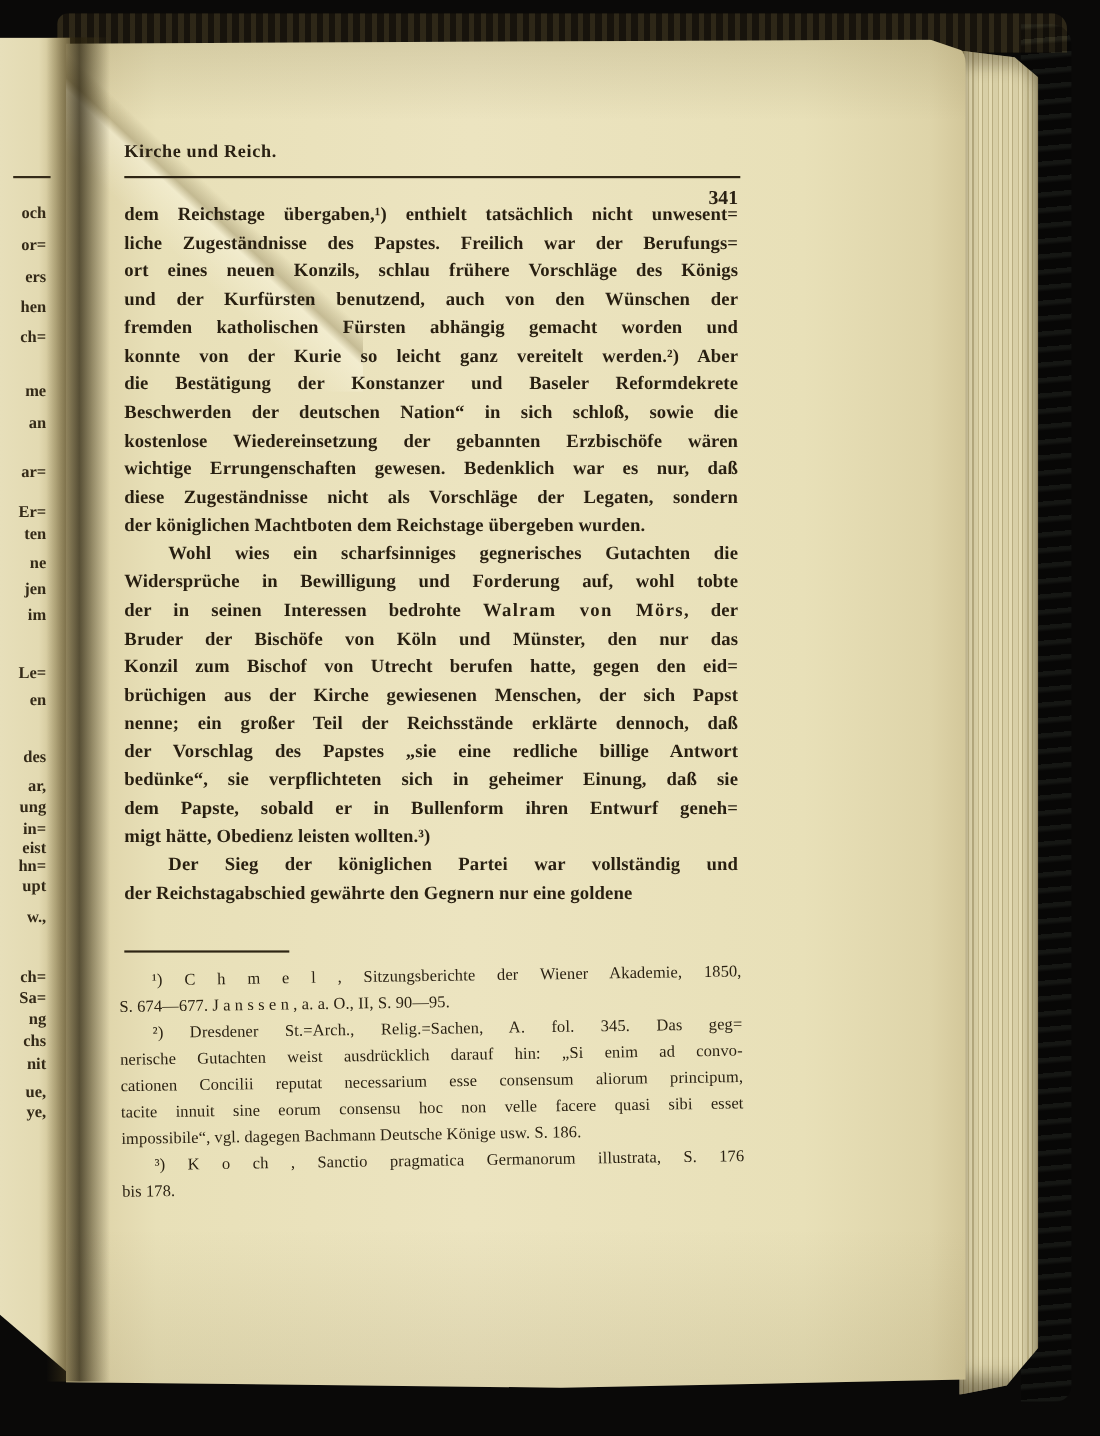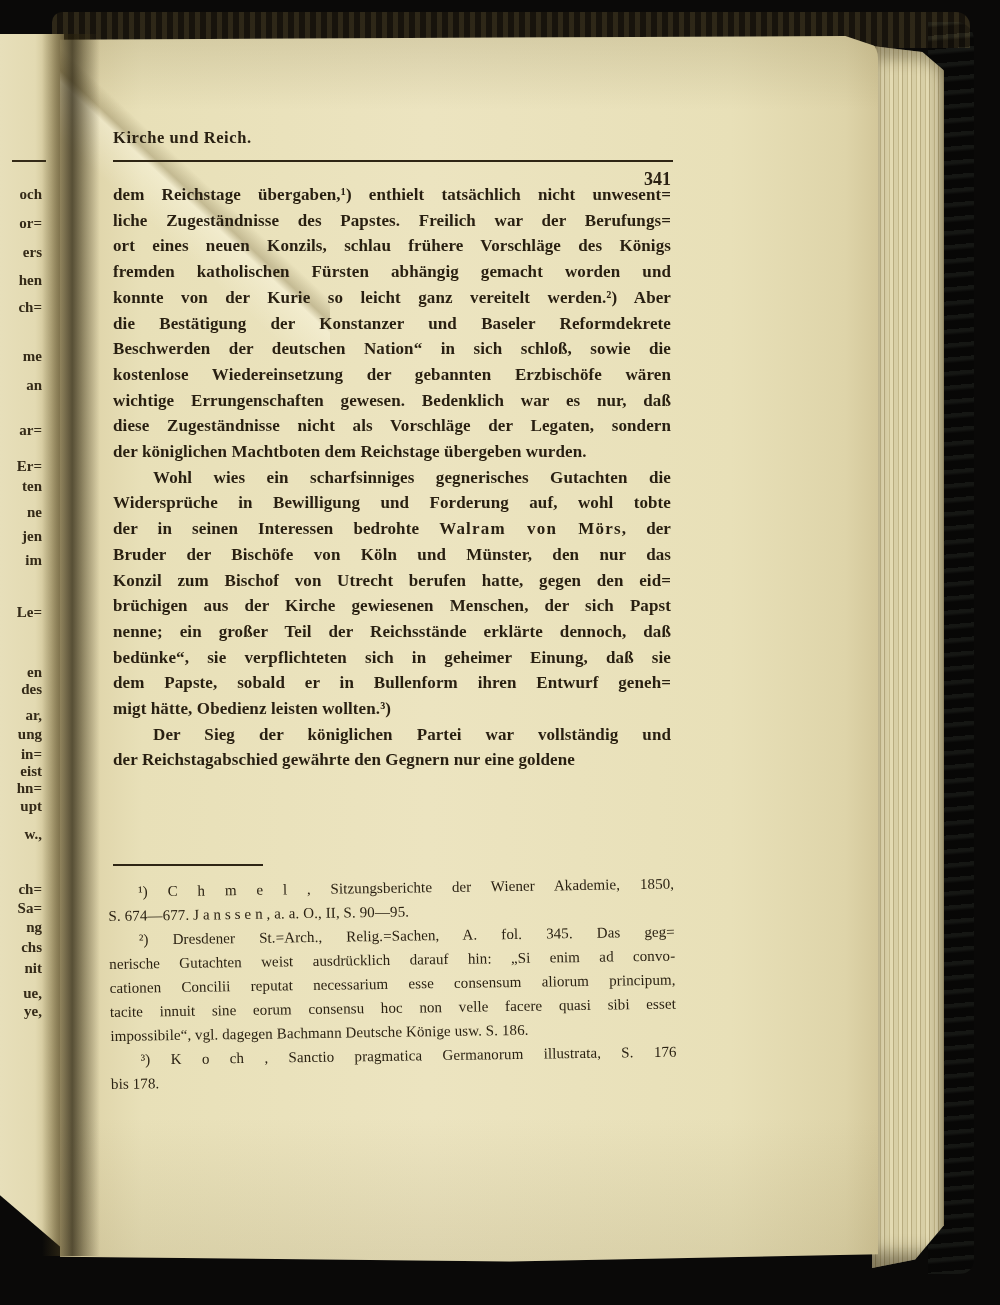--- a/index.html
+++ b/index.html
@@ -91,21 +91,21 @@
       <div class="frag" style="top: 265px;">ch=</div>
       <div class="frag" style="top: 314px;">me</div>
       <div class="frag" style="top: 343px;">an</div>
       <div class="frag" style="top: 368px; margin-top: 20px;">ar=</div>
       <div class="frag" style="top: 424px;">Er=</div>
       <div class="frag" style="top: 444px;">ten</div>
       <div class="frag" style="top: 470px;">ne</div>
       <div class="frag" style="top: 494px;">jen</div>
       <div class="frag" style="top: 518px;">im</div>
       <div class="frag" style="top: 570px;">Le=</div>
-      <div class="frag" style="top: 630px; text-align: right;">en</div>
+      <div class="frag" style="top: 595px; text-align: right;">en</div>
       <div class="frag" style="top: 647px;">des</div>
       <div class="frag" style="top: 673px;">ar,</div>
       <div class="frag" style="top: 692px;">ung</div>
       <div class="frag" style="top: 712px;">in=</div>
       <div class="frag" style="top: 729px;">eist</div>
       <div class="frag" style="top: 746px;">hn=</div>
       <div class="frag" style="top: 764px;">upt</div>
       <div class="frag" style="top: 792px;">w.,</div>
       <div class="frag" style="top: 847px;">ch=</div>
       <div class="frag" style="top: 866px;">Sa=</div>
@@ -122,37 +122,39 @@
 
     <div class="runhead">Kirche und Reich.</div>
     <div class="pagenum">341</div>
     <div class="headrule"></div>
 
     <div class="body-text" id="body-text">
         <div class="para">
           <div class="line">dem Reichstage übergaben,¹) enthielt tatsächlich nicht unwesent=</div>
           <div class="line">liche Zugeständnisse des Papstes. Freilich war der Berufungs=</div>
           <div class="line">ort eines neuen Konzils, schlau frühere Vorschläge des Königs</div>
+          <div class="line">und der Kurfürsten benutzend, auch von den Wünschen der</div>
           <div class="line">fremden katholischen Fürsten abhängig gemacht worden und</div>
           <div class="line">konnte von der Kurie so leicht ganz vereitelt werden.²) Aber</div>
           <div class="line">die Bestätigung der Konstanzer und Baseler Reformdekrete</div>
           <div class="line">Beschwerden der deutschen Nation“ in sich schloß, sowie die</div>
           <div class="line">kostenlose Wiedereinsetzung der gebannten Erzbischöfe wären</div>
           <div class="line">wichtige Errungenschaften gewesen. Bedenklich war es nur, daß</div>
           <div class="line">diese Zugeständnisse nicht als Vorschläge der Legaten, sondern</div>
           <div class="line last">der königlichen Machtboten dem Reichstage übergeben wurden.</div>
         </div>
         <div class="para indented">
           <div class="line">Wohl wies ein scharfsinniges gegnerisches Gutachten die</div>
           <div class="line">Widersprüche in Bewilligung und Forderung auf, wohl tobte</div>
           <div class="line">der in seinen Interessen bedrohte <b>Walram von Mörs</b>, der</div>
           <div class="line">Bruder der Bischöfe von Köln und Münster, den nur das</div>
           <div class="line">Konzil zum Bischof von Utrecht berufen hatte, gegen den eid=</div>
           <div class="line">brüchigen aus der Kirche gewiesenen Menschen, der sich Papst</div>
           <div class="line">nenne; ein großer Teil der Reichsstände erklärte dennoch, daß</div>
+          <div class="line">der Vorschlag des Papstes „sie eine redliche billige Antwort</div>
           <div class="line">bedünke“, sie verpflichteten sich in geheimer Einung, daß sie</div>
           <div class="line">dem Papste, sobald er in Bullenform ihren Entwurf geneh=</div>
           <div class="line last">migt hätte, Obedienz leisten wollten.³)</div>
         </div>
         <div class="para indented">
           <div class="line">Der Sieg der königlichen Partei war vollständig und</div>
           <div class="line last">der Reichstagabschied gewährte den Gegnern nur eine goldene</div>
         </div>
       </div>
 

